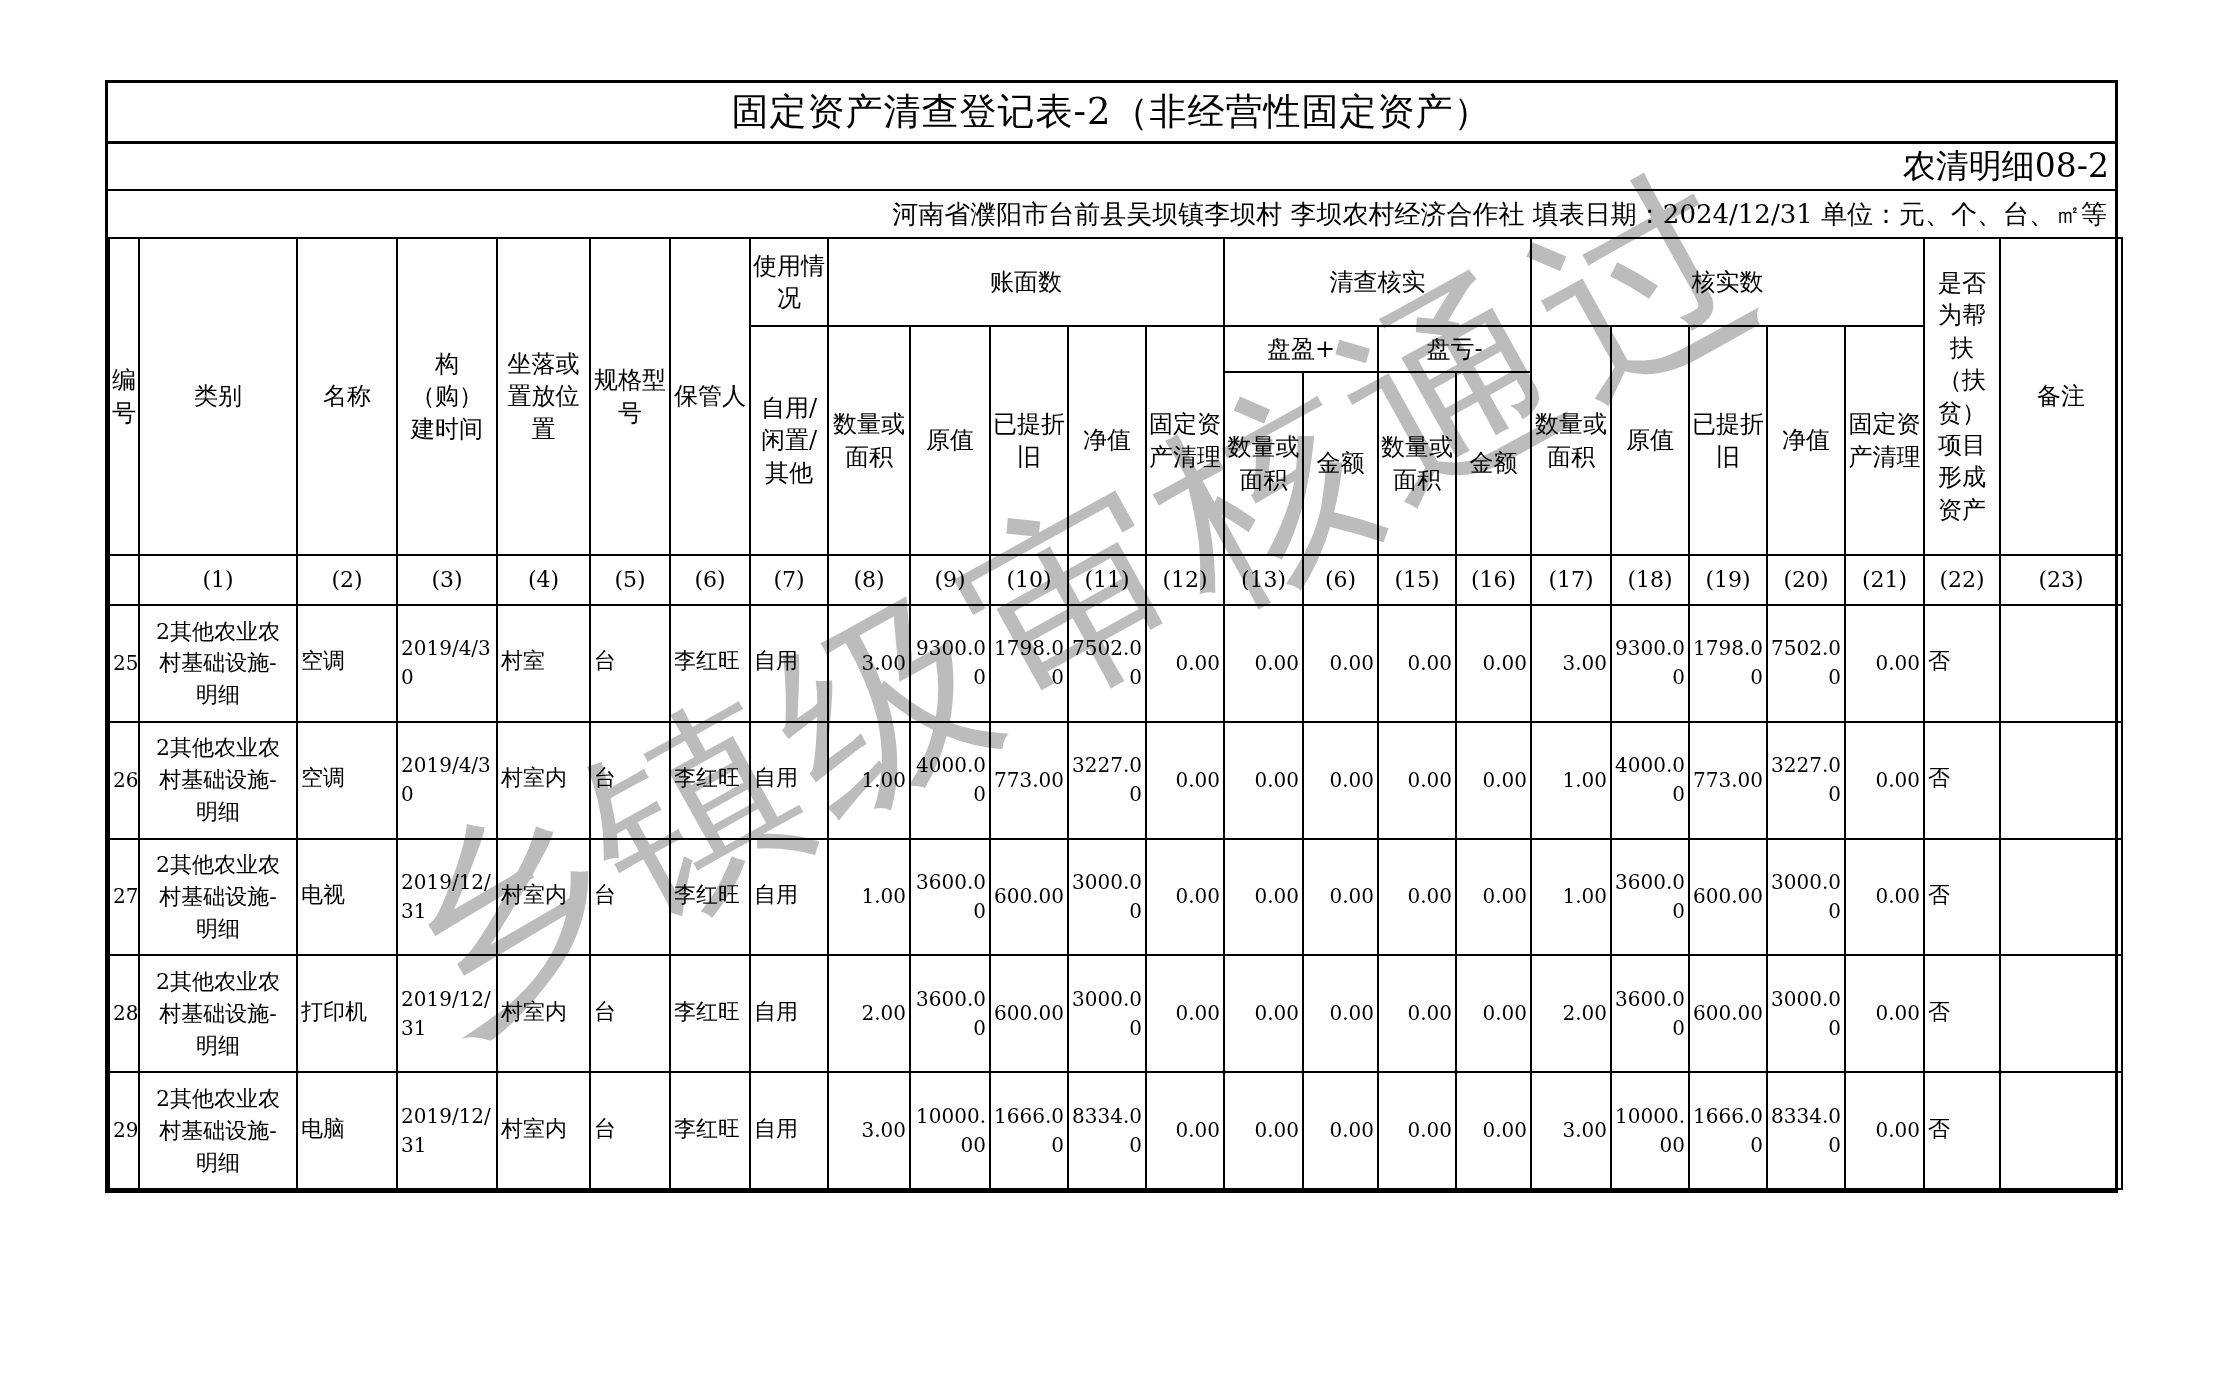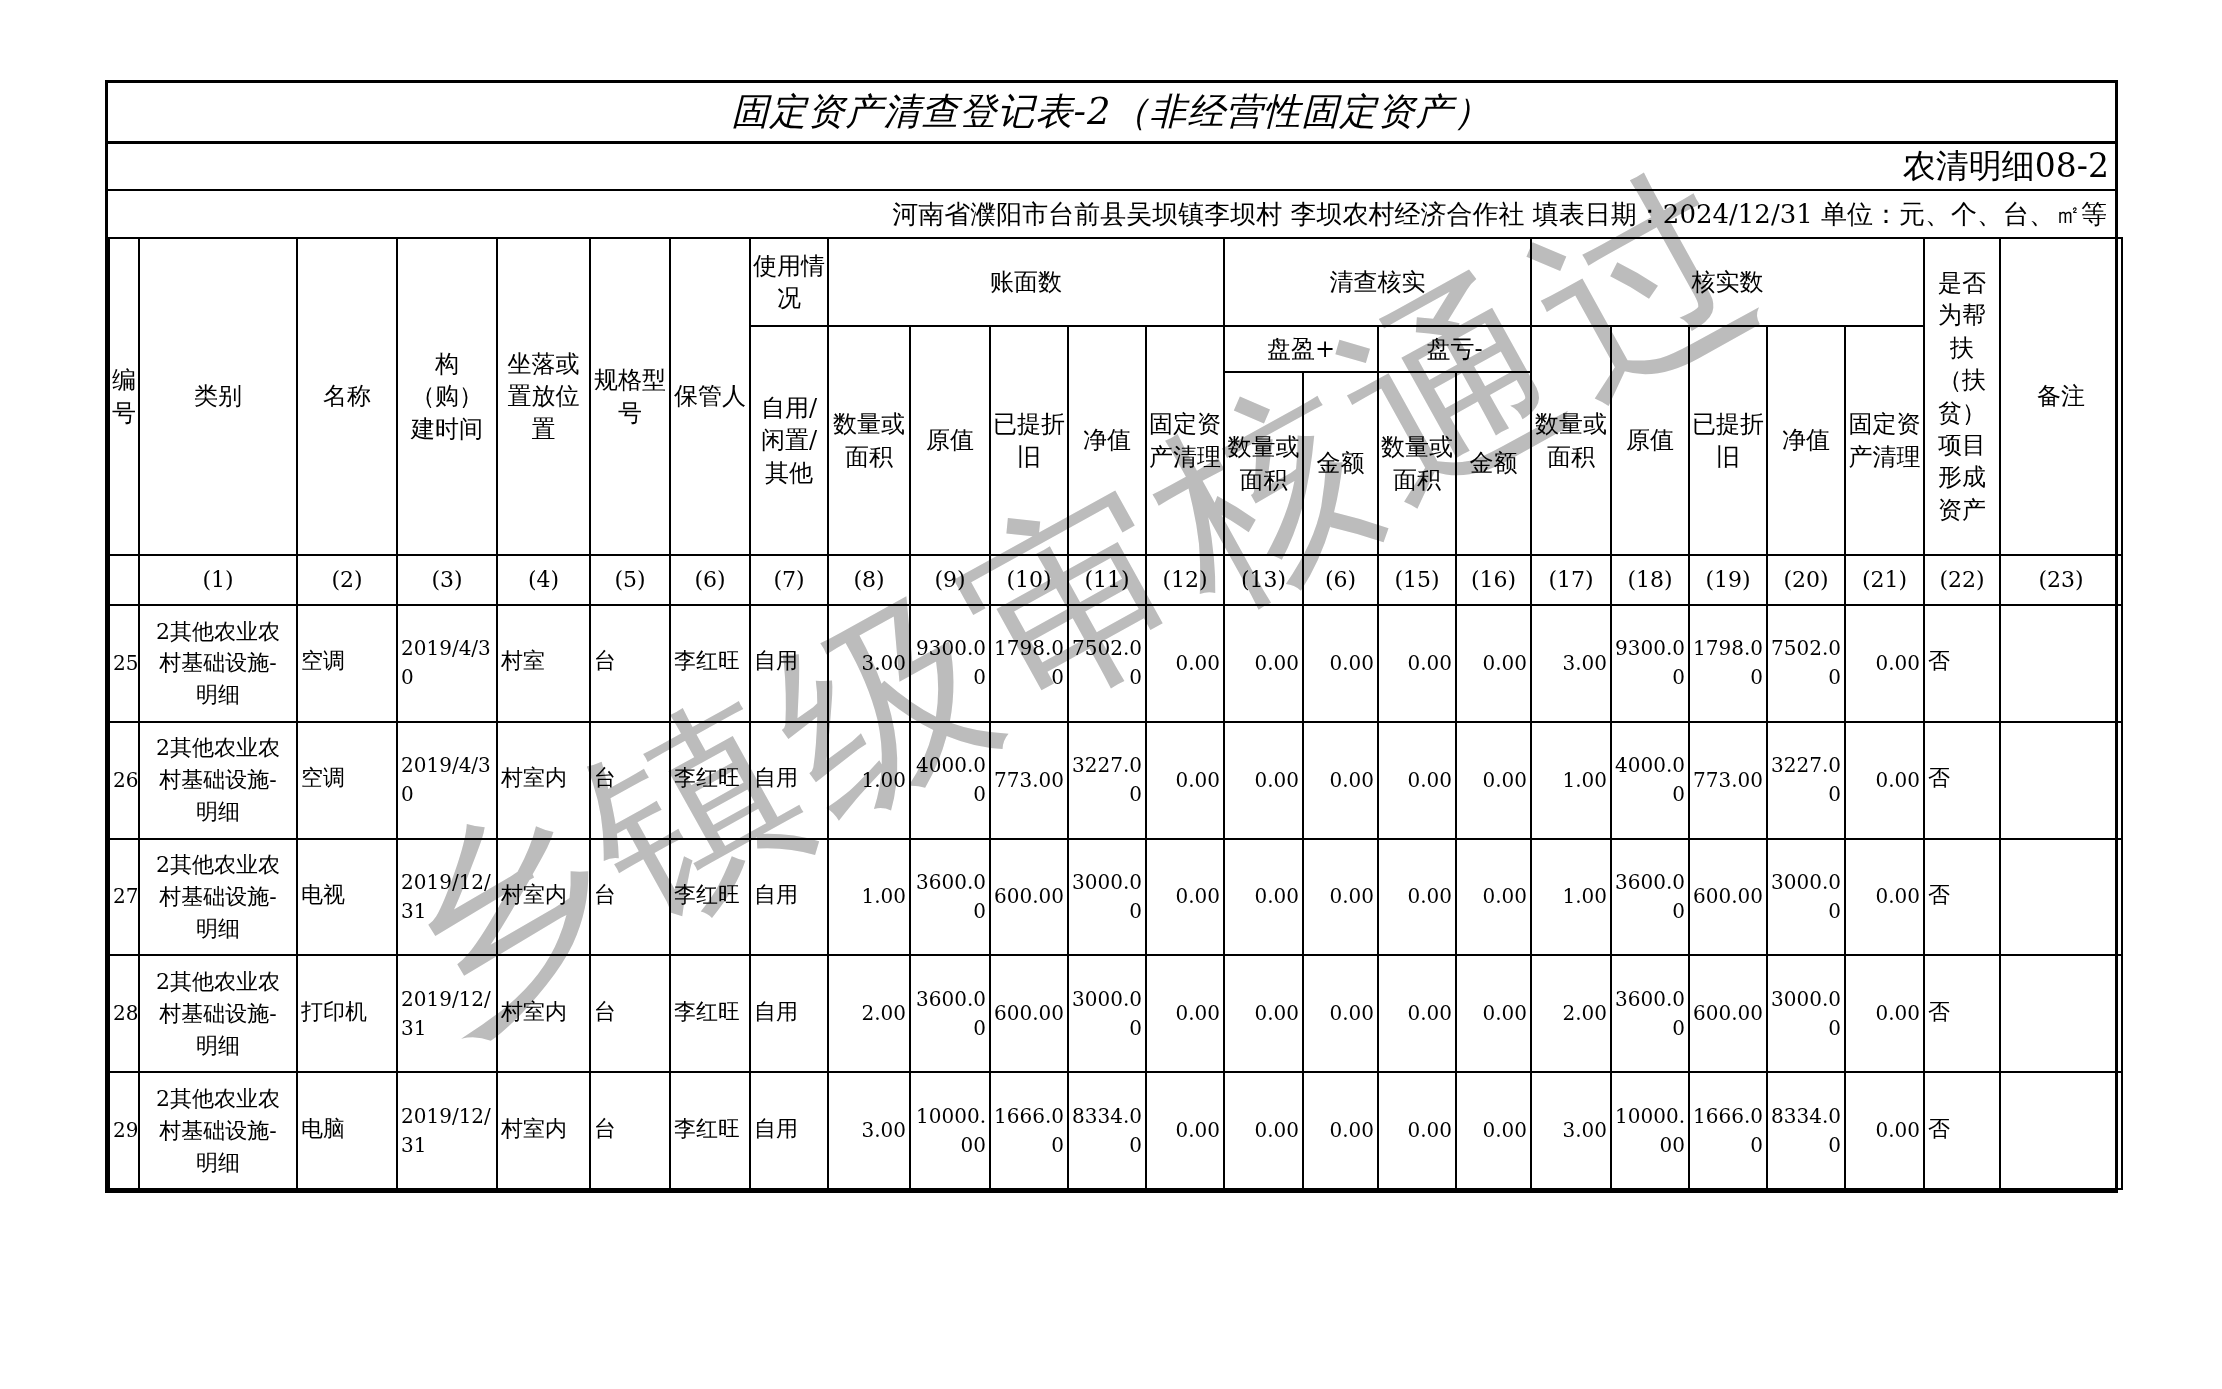--- a/index.html
+++ b/index.html
@@ -7,21 +7,21 @@
     width:2222px;height:1389px;position:relative;background:#ffffff;
     font-family:"DejaVu Serif", serif;color:#000;overflow:hidden;
   }
   .sheet{
     position:absolute;left:105px;top:80px;width:2013px;height:1113px;
     border:3px solid #000;box-sizing:border-box;background:#fff;
   }
   .title-row{
     height:61px;border-bottom:3px solid #000;box-sizing:border-box;
     display:flex;align-items:center;justify-content:center;
-    font-size:37px;letter-spacing:1px;font-style:italic;
+    font-size:37px;letter-spacing:1px;
   }
   .code-row{
     height:47px;border-bottom:2px solid #000;box-sizing:border-box;
     display:flex;align-items:center;justify-content:flex-end;
     font-size:33px;padding-right:6px;
   }
   .info-row{
     height:46px;box-sizing:border-box;
     display:flex;align-items:center;justify-content:flex-end;
     font-size:26px;padding-right:8px;

